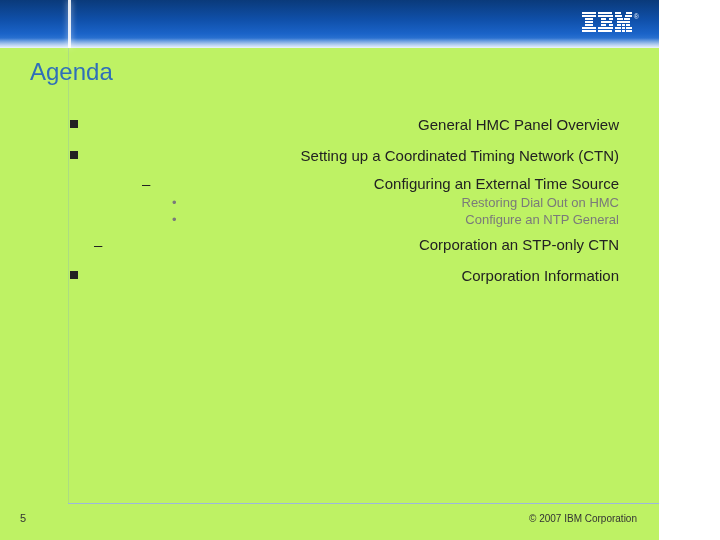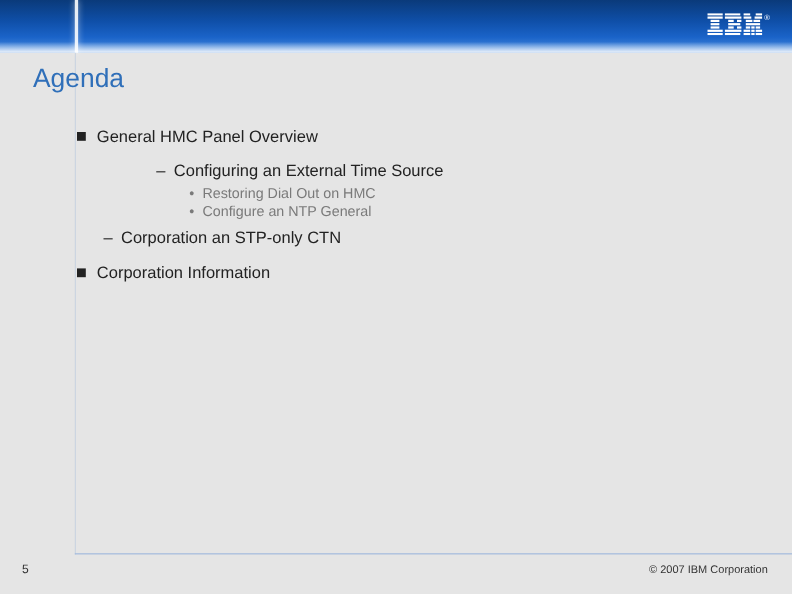--- a/index.html
+++ b/index.html
@@ -1,22 +1,22 @@
 <!DOCTYPE html>
 <html><head>
 <meta charset="utf-8">
 <style>
   * { margin: 0; padding: 0; box-sizing: border-box; }
   html, body { width: 720px; height: 540px; font-family: Arial, Helvetica, sans-serif; background: #fff; overflow: hidden; }
 
   .slide {
     position: relative;
-    width: 720px;
+    width: 659px;
     height: 540px;
-    background: #e5e5e5;
+    background: #bef264;
   }
 
   
   .top-banner {
     position: absolute;
     top: 0; left: 0; right: 0;
     height: 48px;
     background: linear-gradient(to bottom, #0a3a7a 0%, #0f4fa8 40%, #1a63c8 70%, #4a8de0 100%);
   }
   .top-banner::after {
@@ -86,21 +86,21 @@
     left: 0; top: 0;
   }
   .lvl3 { margin: 2px 0 2px 54px; position: relative; padding-left: 12px; color: #7a7a7a; font-size: 13px; }
   .lvl3::before {
     content: "•";
     position: absolute;
     left: 0; top: 0;
     color: #7a7a7a;
   }
 
-  .group { margin-bottom: 14px; }
+  .group { margin-bottom: 14px; text-align: right; }
   .sub-group { margin-bottom: 8px; padding-left: 48px; }
 
   
   .footer-line {
     position: absolute;
     left: 68px; right: 0;
     bottom: 36px;
     height: 0;
     border-top: 1px solid #9db7dd;
   }
@@ -185,20 +185,23 @@
 
   <div class="content">
 
     <div class="group">
       <div class="lvl1">
         <span>General HMC Panel Overview</span>
       </div>
     </div>
 
     <div class="group">
+      <div class="lvl1">
+        <span>Setting up a Coordinated Timing Network (CTN)</span>
+      </div>
       <div class="sub-group">
         <div class="lvl2">
           <span>Configuring an External Time Source</span>
         </div>
         <div class="lvl3">
           <span>Restoring Dial Out on HMC</span>
         </div>
         <div class="lvl3">
           <span>Configure an NTP General</span>
         </div>

